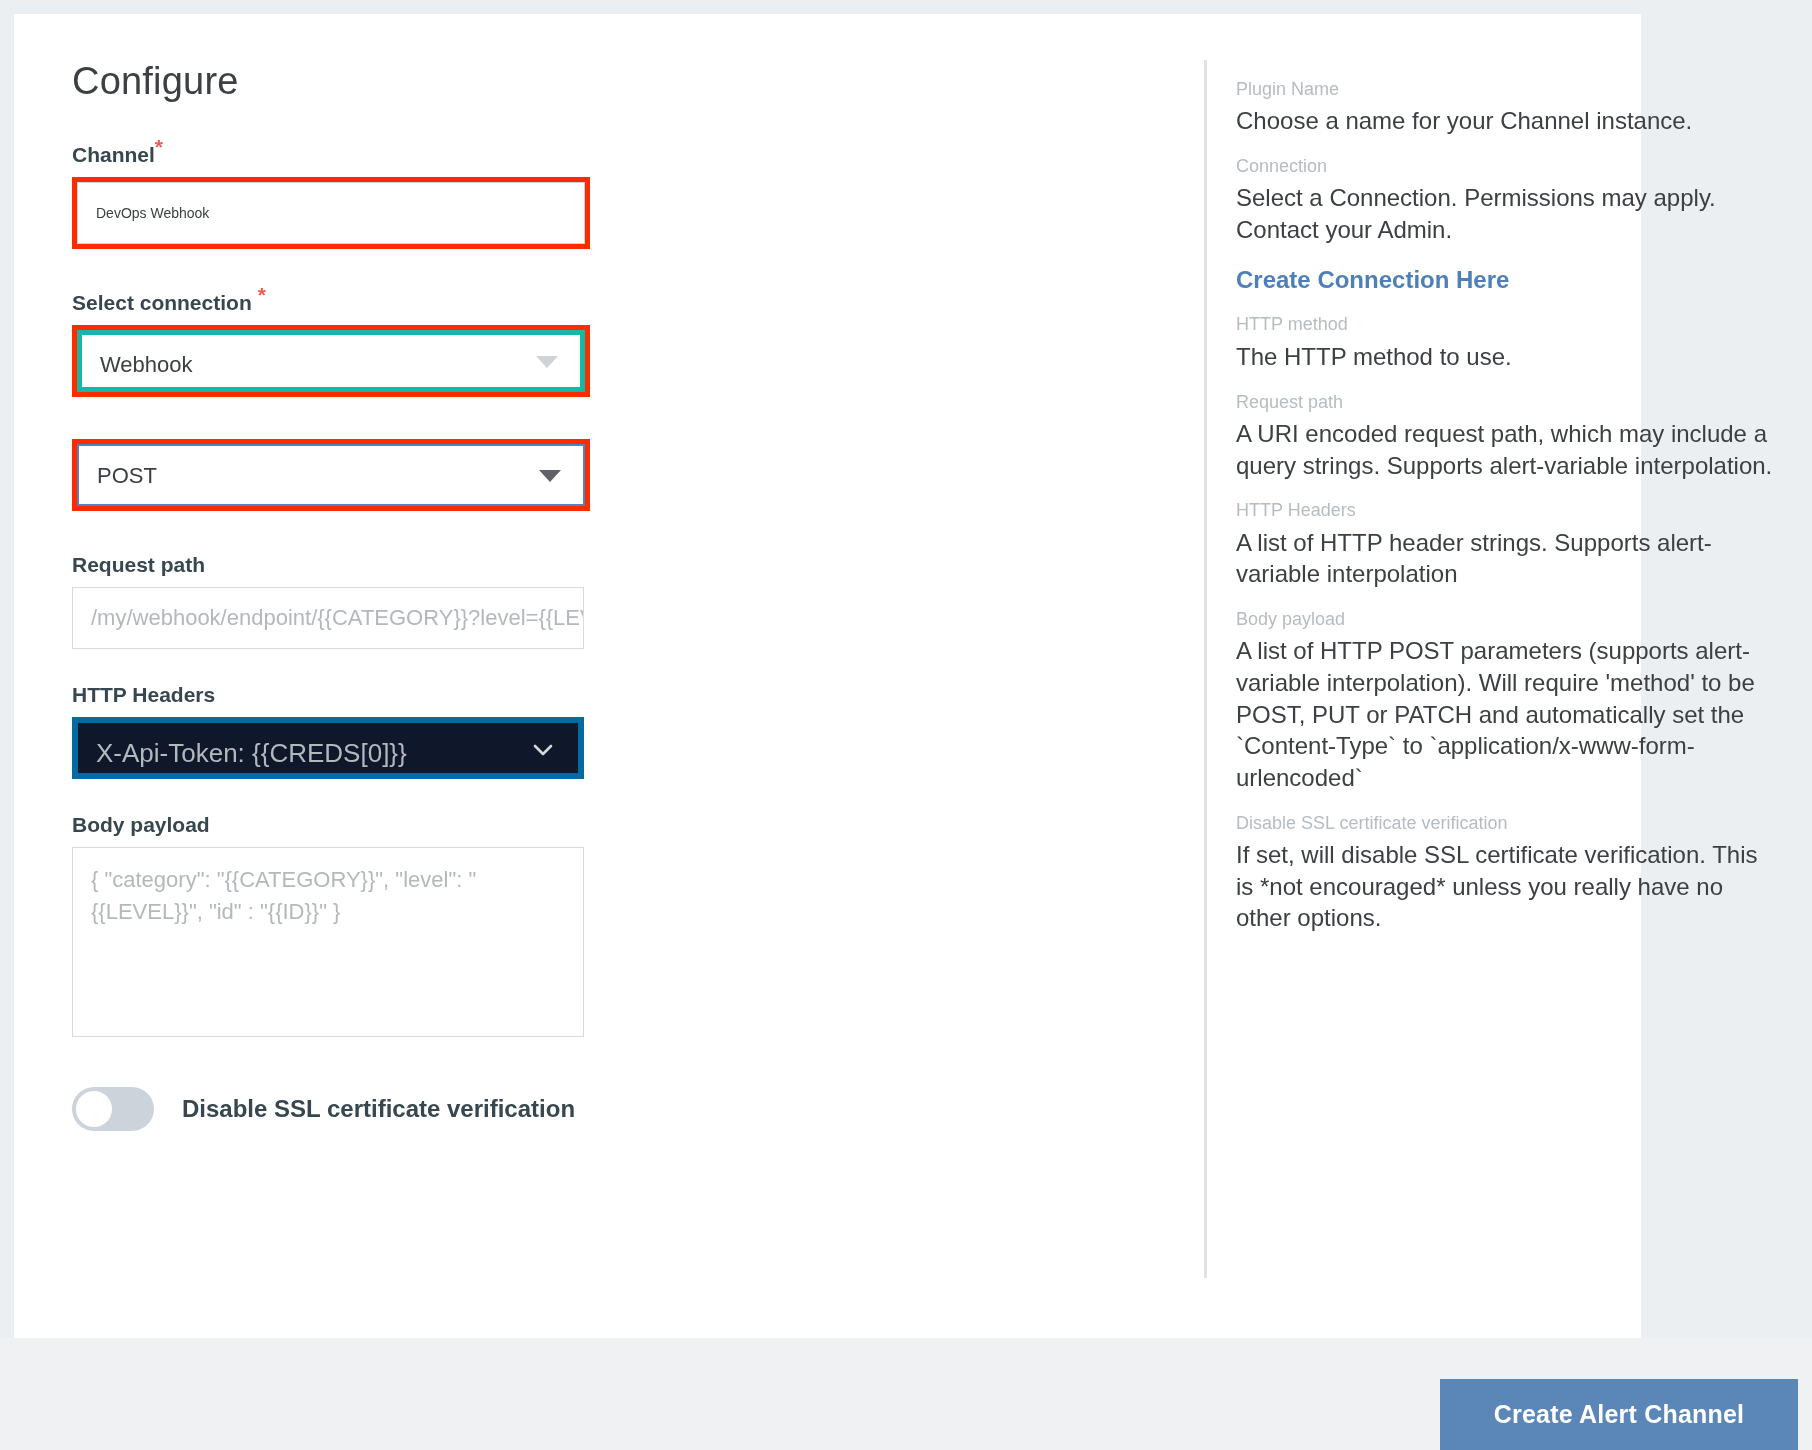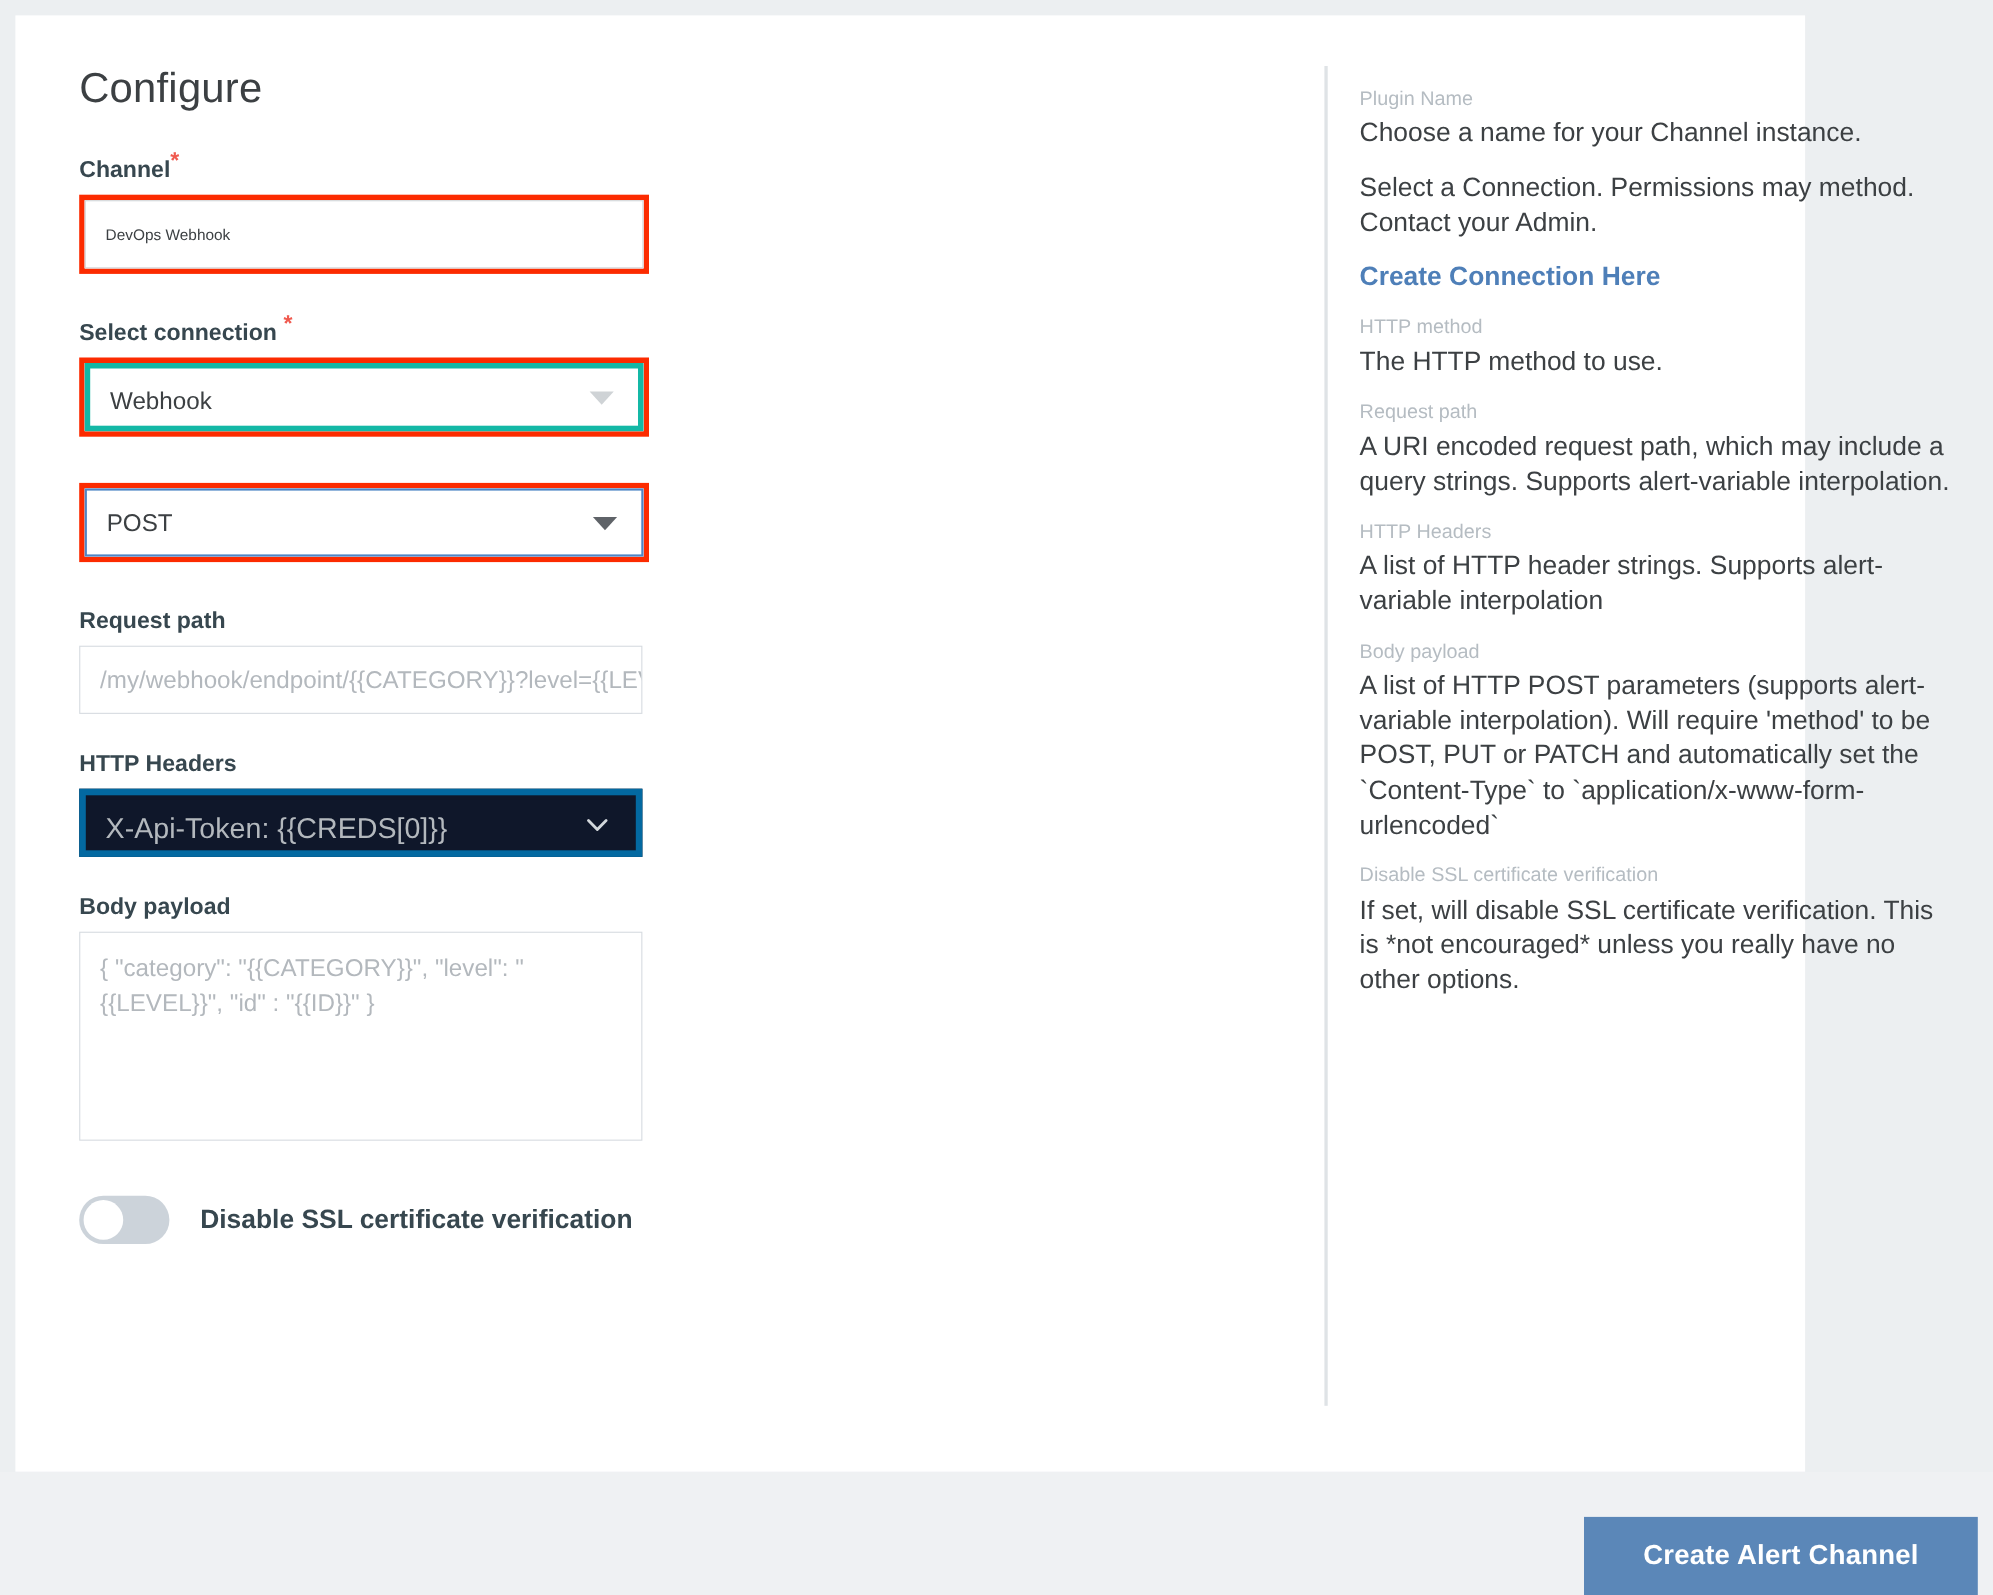--- a/index.html
+++ b/index.html
@@ -362,21 +362,22 @@
       <div class="divider"></div>
 
       <div class="help-col">
 
         <div>
           <div class="help-term">Plugin Name</div>
           <div class="help-def">Choose a name for your Channel instance.</div>
         </div>
 
         <div>
-          <div class="help-def">Select a Connection. Permissions may method. Contact your Admin.</div>
+          <div class="help-term">Connection</div>
+          <div class="help-def">Select a Connection. Permissions may apply. Contact your Admin.</div>
           <a class="help-link">Create Connection Here</a>
         </div>
 
         <div>
           <div class="help-term">HTTP method</div>
           <div class="help-def">The HTTP method to use.</div>
         </div>
 
         <div>
           <div class="help-term">Request path</div>

